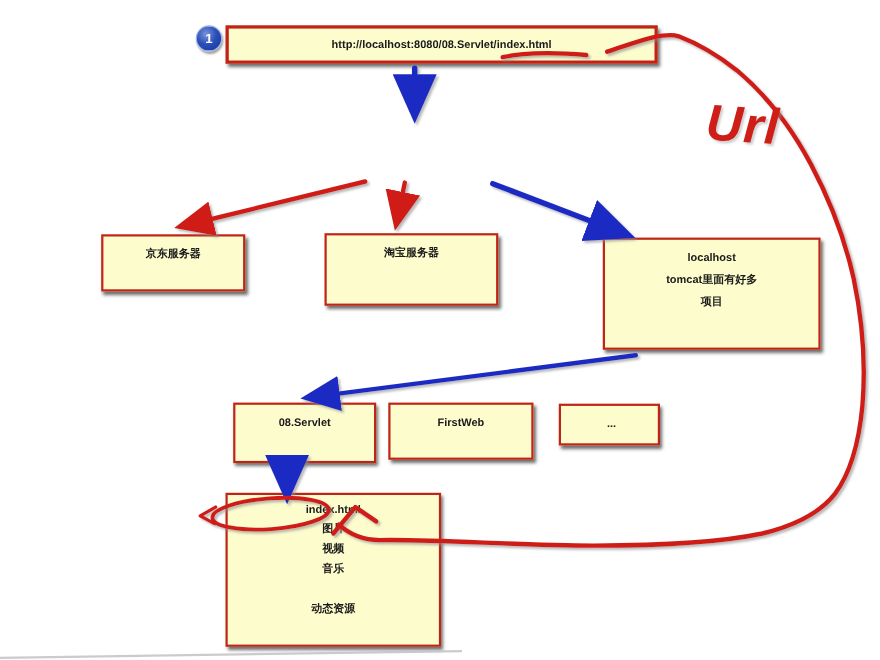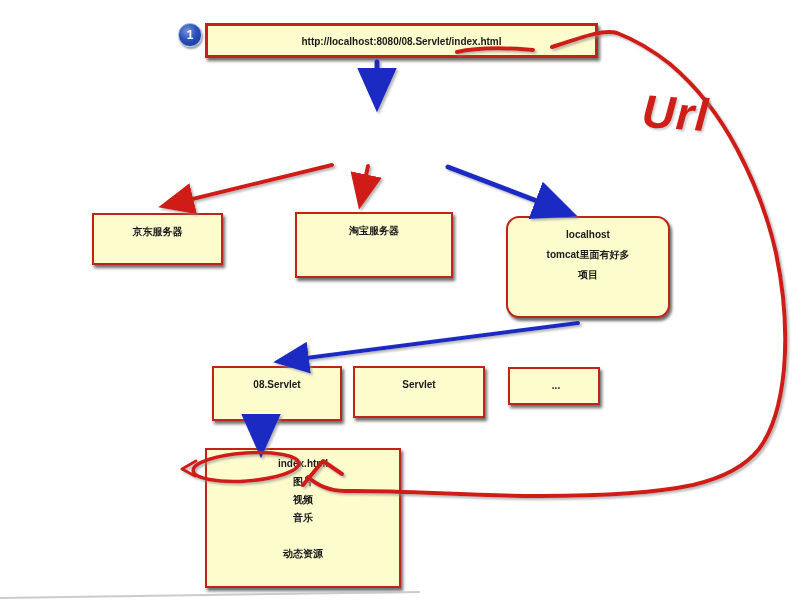--- a/index.html
+++ b/index.html
@@ -12,21 +12,21 @@
     background:#fdfccd;border:2px solid #c02318;
     box-shadow:2px 3px 3px rgba(45,45,45,.7);
     padding:7px 16px;font-weight:bold;font-size:10px;color:#1a1a1a;
     white-space:pre-line;line-height:19px;z-index:1;text-align:center;
   }
   .nowrap{white-space:nowrap;}
   #url-box{left:205px;top:23px;width:393px;height:35px;border-width:3px;padding-top:6px;}
   #dns-node{left:282px;top:110px;width:170px;height:53px;}
   #jd-node{left:92px;top:213px;width:131px;height:52px;}
   #taobao-node{left:295px;top:212px;width:158px;height:66px;}
-  #localhost-node{left:506px;top:216px;width:164px;height:102px;line-height:20px;border-radius:13px;}
+  #localhost-node{left:548px;top:216px;width:198px;height:102px;line-height:20px;}
   #servlet-node{left:212px;top:366px;width:130px;height:55px;}
   #firstweb-node{left:353px;top:366px;width:132px;height:52px;}
   #more-node{left:508px;top:367px;width:92px;height:38px;padding-left:20px;}
   #resources-node{left:205px;top:448px;width:196px;height:140px;line-height:18px;padding-top:5px;}
   #step-badge{
     position:absolute;left:178px;top:23px;width:22px;height:22px;border-radius:50%;
     background:radial-gradient(circle at 38% 32%, #7b95dd 0%, #2a50b8 45%, #12339d 100%);
     border:1px solid #9db0de;color:#ffffff;font-size:12px;font-weight:bold;
     display:flex;align-items:center;justify-content:center;z-index:3;
     box-shadow:1px 2px 2px rgba(60,60,60,.5);
@@ -52,21 +52,21 @@
   <div class="node" id="jd-node">京东服务器</div>
 
   <div class="node" id="taobao-node">淘宝服务器</div>
 
   <div class="node" id="localhost-node">localhost
 tomcat里面有好多
 项目</div>
 
   <div class="node" id="servlet-node">08.Servlet</div>
 
-  <div class="node" id="firstweb-node">Servlet</div>
+  <div class="node" id="firstweb-node">FirstWeb</div>
 
   <div class="node" id="more-node">...</div>
 
   <div class="node" id="resources-node">index.html
 图片
 视频
 音乐
 
 动态资源</div>
 

